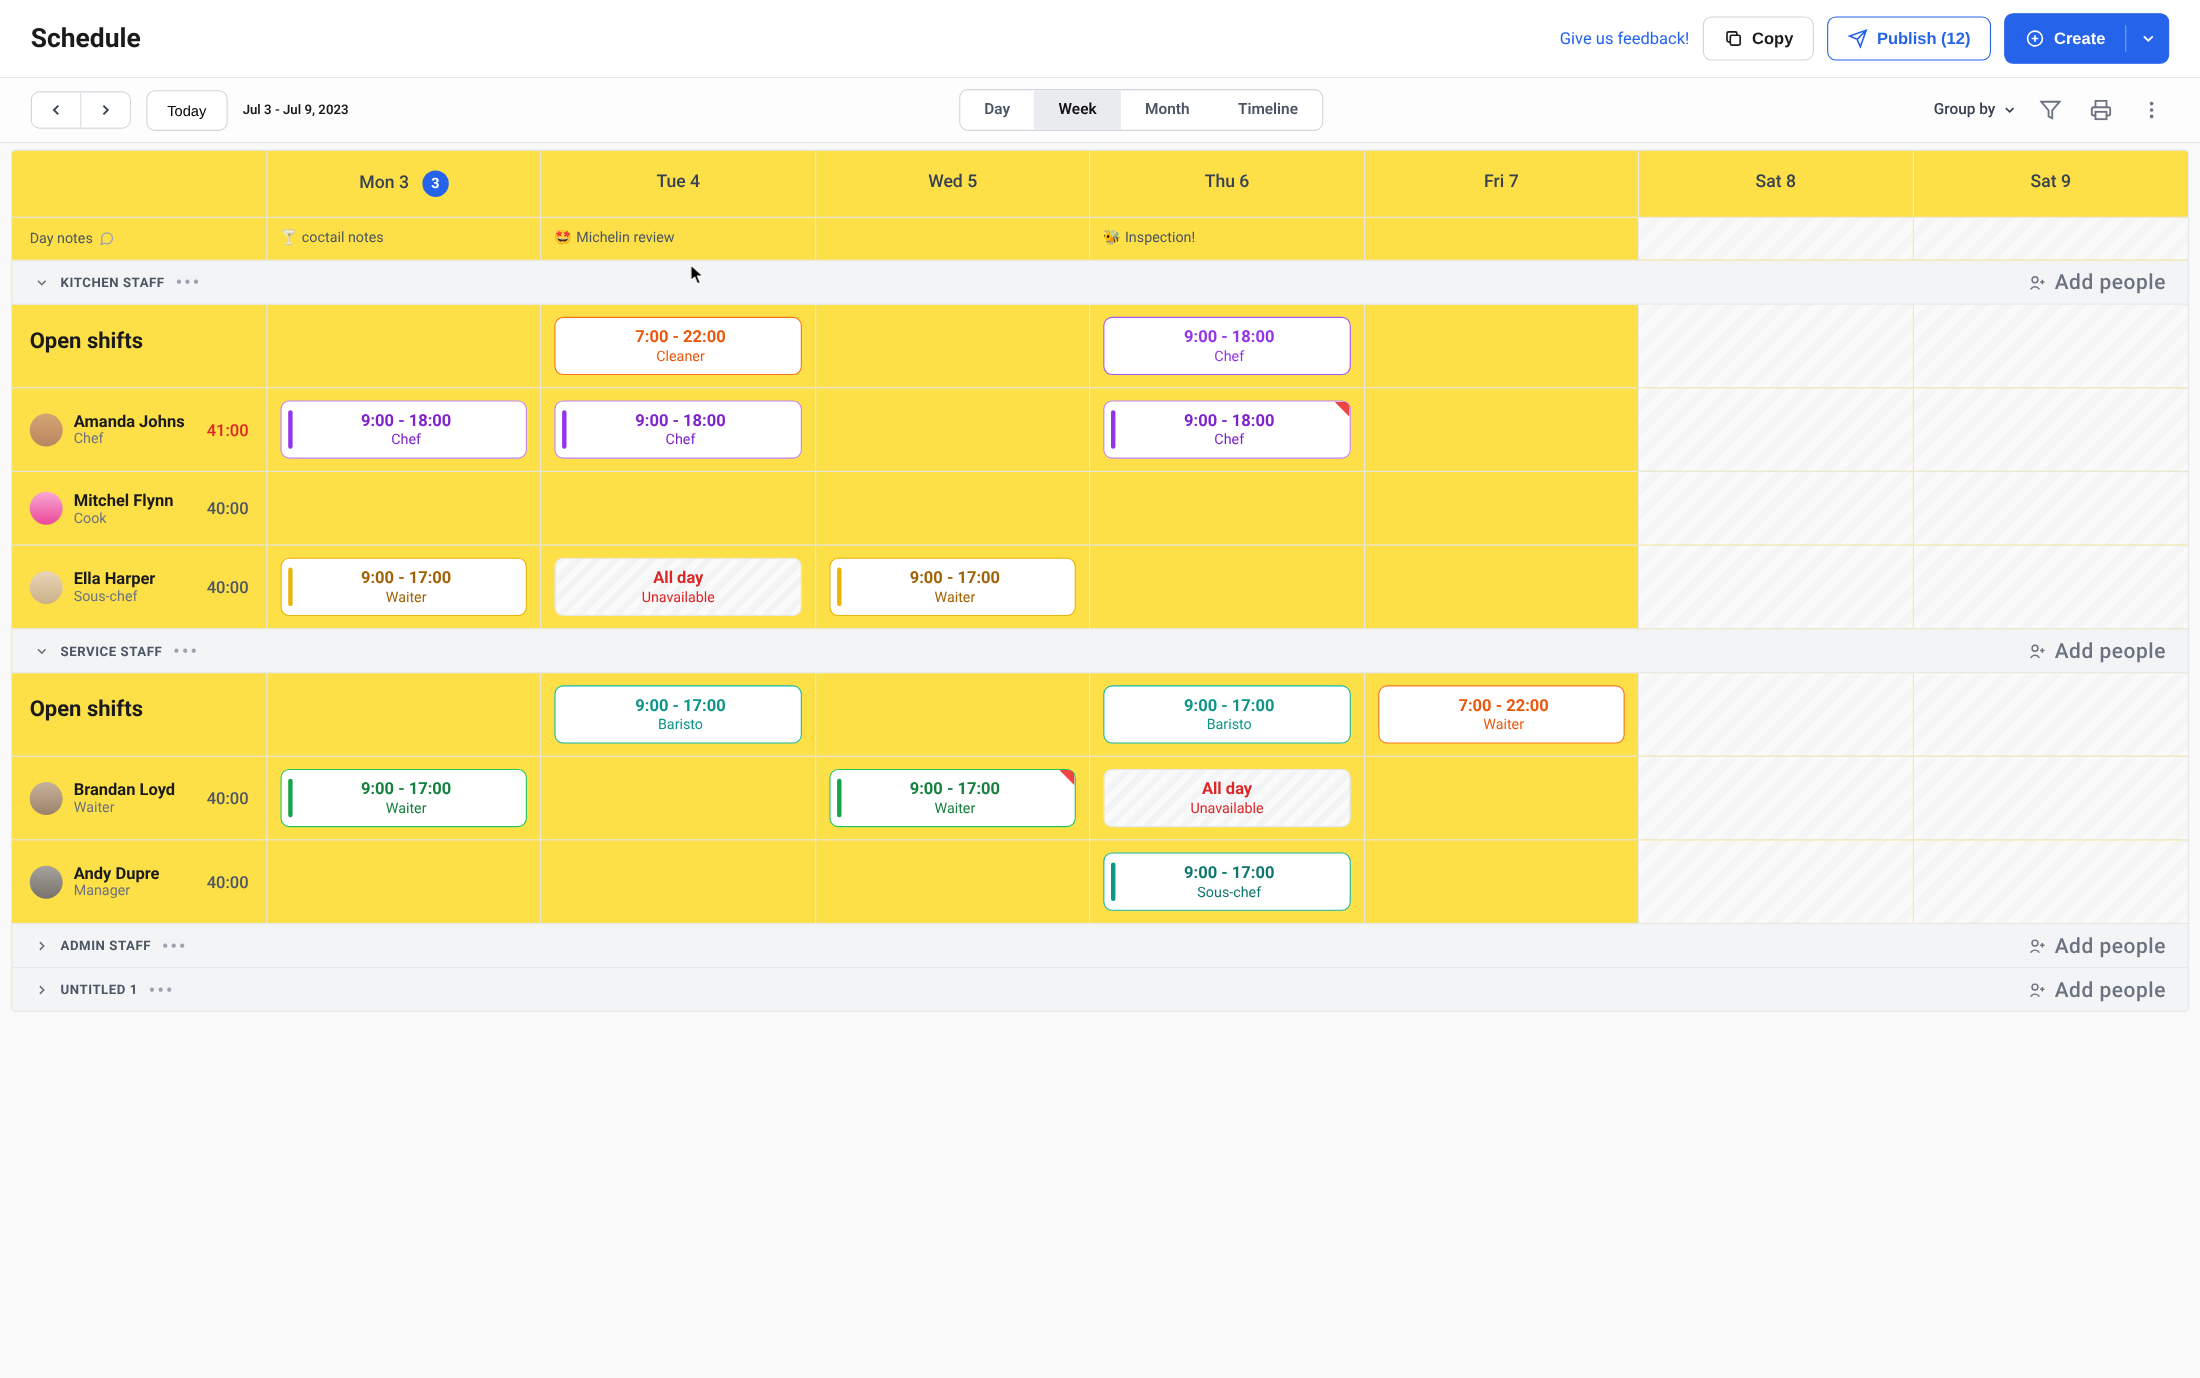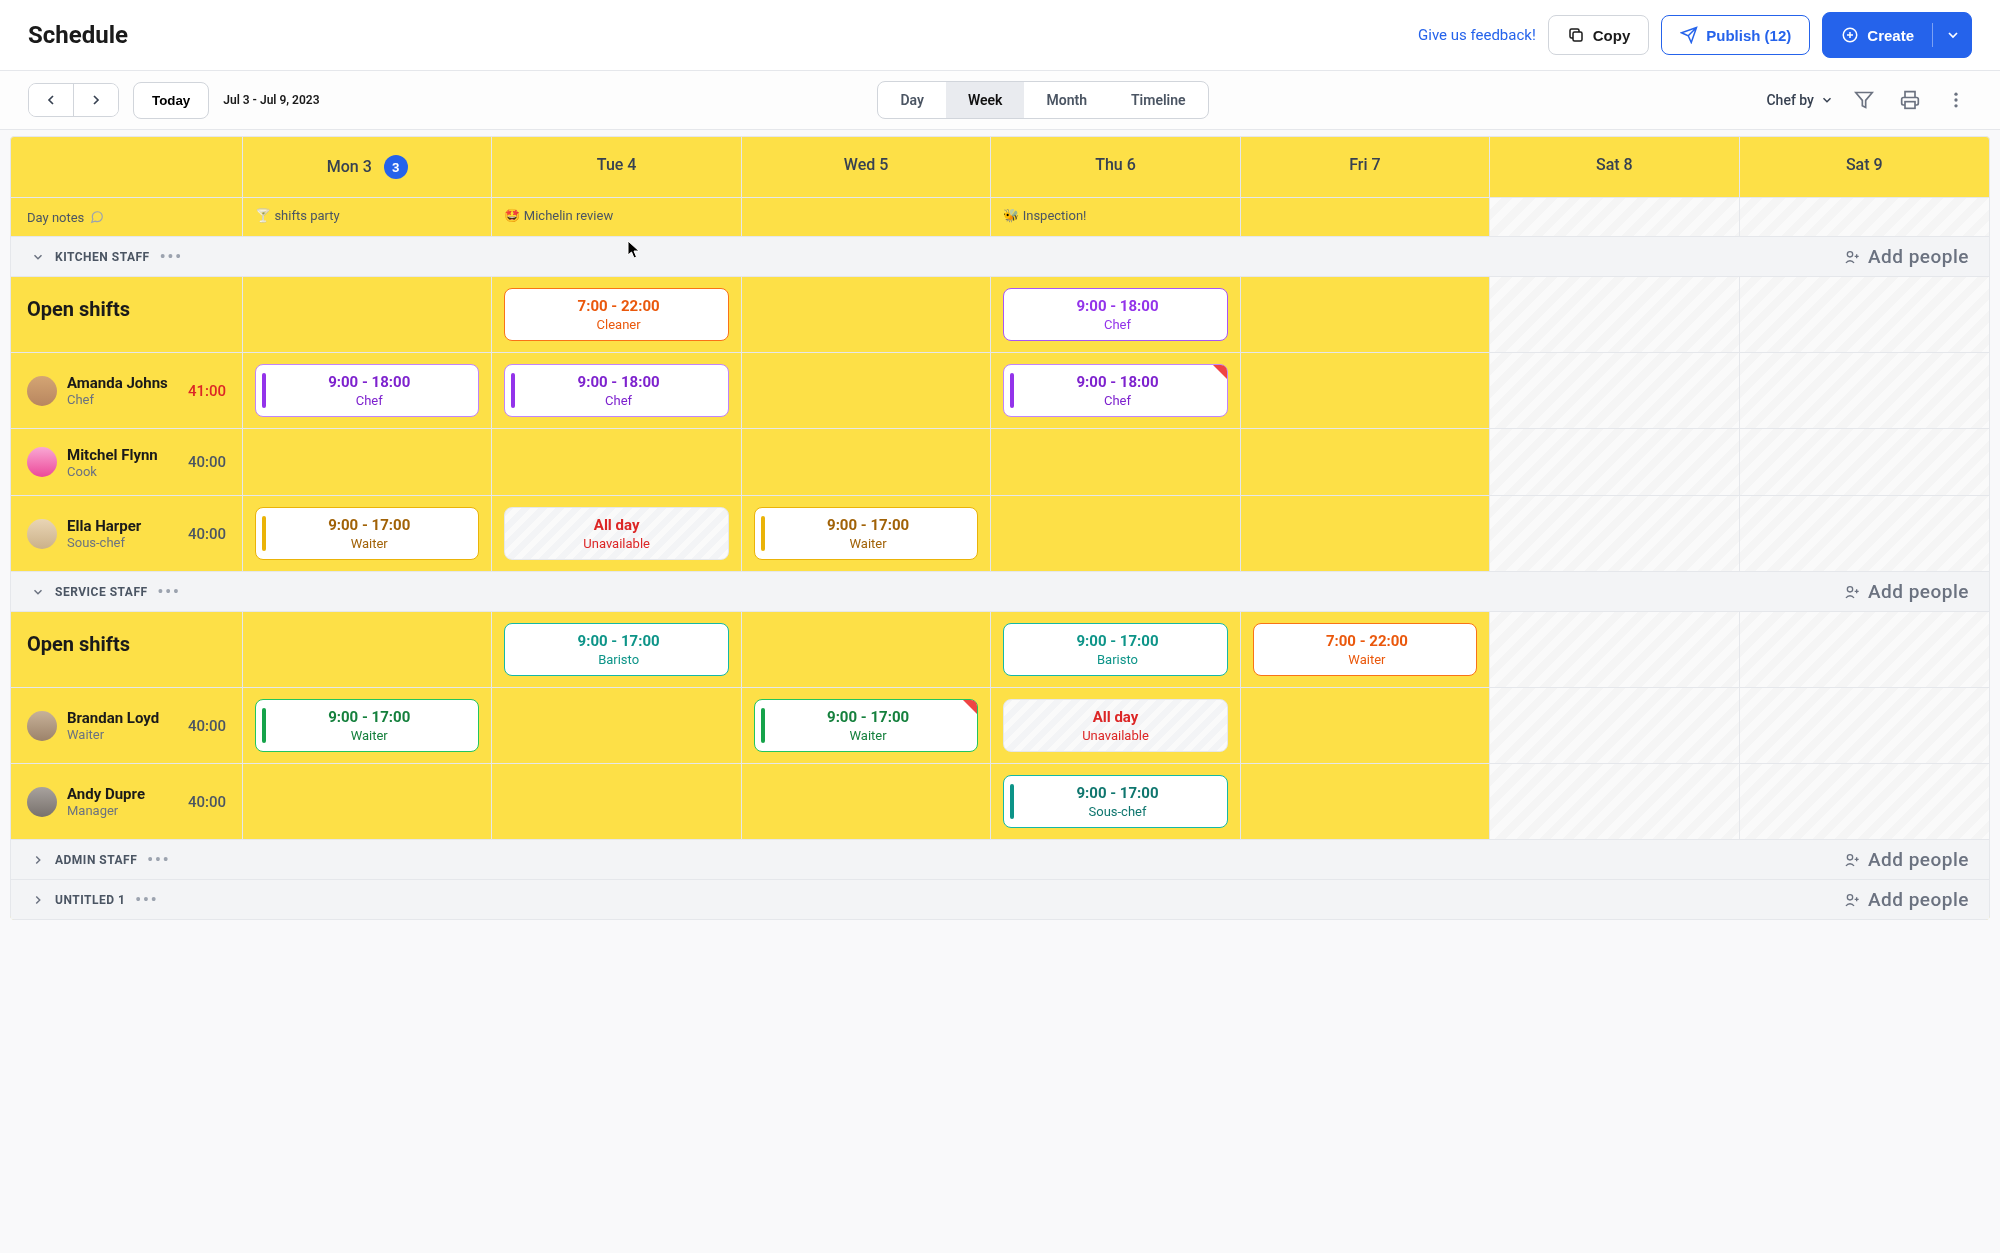--- a/index.html
+++ b/index.html
@@ -32,21 +32,21 @@
 }
 .btn-primary .divider { width:1px; height:24px; background: rgba(255,255,255,.4); margin:0 4px 0 10px;}
 .toolbar {
   display: flex; justify-content: space-between; align-items: center;
   padding: 10px 28px; background: #fdfdfd; border-bottom: 1px solid #e5e7eb;
 }
 .tool-left, .tool-right { display:flex; gap:14px; align-items:center; }
 .nav-arrows { display:flex; border:1px solid #d1d5db; border-radius:8px; overflow:hidden; }
 .nav-arrows .seg { padding:8px 14px; cursor:pointer; background:#fff; }
 .nav-arrows .seg:first-child { border-right:1px solid #d1d5db; }
-.btn-today { padding:10px 18px; font-weight:700; border:1px solid #d1d5db; border-radius:8px; background:#fff; cursor:pointer; }
+.btn-today { padding:10px 18px; font-weight:400; border:1px solid #d1d5db; border-radius:8px; background:#fff; cursor:pointer; }
 .range-label { font-size:12px; font-weight:600; }
 .view-tabs { display:flex; border:1px solid #d1d5db; border-radius:8px; overflow:hidden; background:#fff; }
 .view-tabs .tab { padding:10px 22px; font-weight:600; cursor:pointer; color:#4b5563; }
 .view-tabs .tab.active { background:#e9ebef; color:#111; }
 .groupby { display:flex; align-items:center; gap:6px; cursor:pointer; font-weight:500; color:#374151;}
 .icon-btn { padding:6px; cursor:pointer; color:#6b7280; }
 
 .grid-wrap { margin: 6px 10px; background:#fde047; border:1px solid #e5e7eb; border-radius:4px; }
 
 .row { display:grid; grid-template-columns: 232px repeat(7, 1fr); border-bottom:1px solid #e5e7eb; }
@@ -173,21 +173,21 @@
     <span class="range-label">Jul 3 - Jul 9, 2023</span>
   </div>
   <div class="view-tabs">
     <div class="tab">Day</div>
     <div class="tab active">Week</div>
     <div class="tab">Month</div>
     <div class="tab">Timeline</div>
   </div>
   <div class="tool-right">
     <div class="groupby">
-      <span>Chef by</span>
+      <span>Group by</span>
       <svg width="14" height="14" viewBox="0 0 24 24" fill="none" stroke="#374151" stroke-width="2.5">
           <path d="m6 9 6 6 6-6"></path>
         </svg>
     </div>
     <span class="icon-btn">
       <svg width="20" height="20" viewBox="0 0 24 24" fill="none" stroke="#6b7280" stroke-width="2">
           <path d="M22 3H2l8 9.5V19l4 2v-8.5L22 3z"></path>
         </svg>
     </span>
     <span class="icon-btn">
@@ -222,21 +222,21 @@
     <div class="cell day-head"><span>Sat 9</span></div>
   </div>
 
   <div class="row">
     <div class="cell note-label">
       <span>Day notes</span>
       <svg width="14" height="14" viewBox="0 0 24 24" fill="none" stroke="#9ca3af" stroke-width="2">
           <path d="M21 11.5a8.38 8.38 0 0 1-.9 3.8 8.5 8.5 0 0 1-7.6 4.7 8.38 8.38 0 0 1-3.8-.9L3 21l1.9-5.7a8.38 8.38 0 0 1-.9-3.8 8.5 8.5 0 0 1 4.7-7.6 8.38 8.38 0 0 1 3.8-.9h.5a8.48 8.48 0 0 1 8 8v.5z"></path>
         </svg>
     </div>
-    <div class="cell note-cell">🍸 shifts party</div>
+    <div class="cell note-cell">🍸 coctail notes</div>
     <div class="cell note-cell">🤩 Michelin review</div>
     <div class="cell note-cell"></div>
     <div class="cell note-cell">🐝 Inspection!</div>
     <div class="cell note-cell"></div>
     <div class="cell note-cell weekend-cell"></div>
     <div class="cell note-cell weekend-cell"></div>
   </div>
 
   <div class="group-row">
     <div class="group-left">

